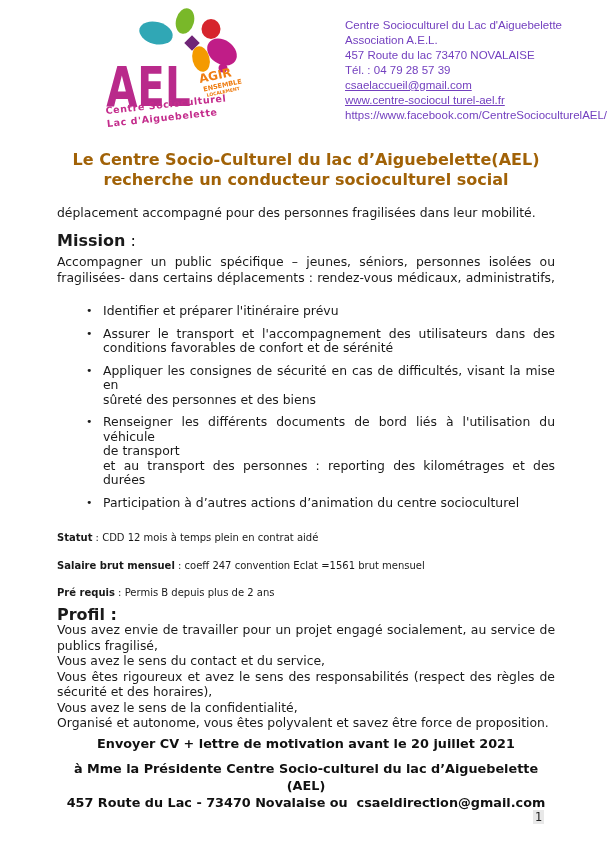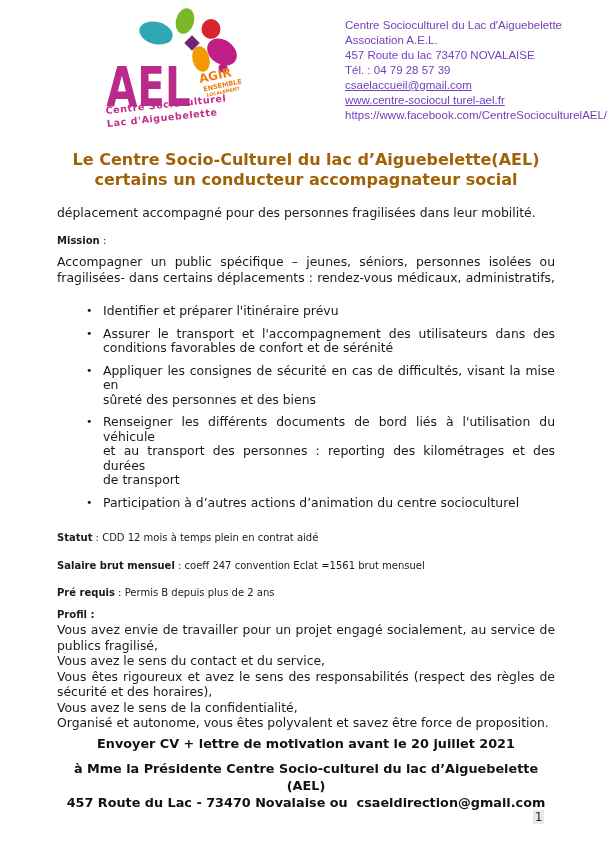--- a/index.html
+++ b/index.html
@@ -21,21 +21,21 @@
 
   
   .doc-title { margin:24px 0 0 0; text-align:center; font-size:16px; font-weight:bold; line-height:20px; color:#a16207; }
 
   
   .ln { font-size:12.4px; line-height:15.5px; }
   .just { text-align:justify; text-align-last:justify; }
   .b { font-weight:bold; }
 
   .intro { margin-top:15px; }
-  .label-line { margin-top:12px; font-size:10px; line-height:15.5px; }
+  .label-line { margin-top:12px; font-size:16px; line-height:15.5px; }
 
   .mission-para { margin-top:6px; }
 
   .bullets { margin-top:19px; }
   .bullet-row { display:flex; padding-left:29px; }
   .bullet-row + .bullet-row { margin-top:8px; }
   .bullet-marker { width:17px; flex:0 0 17px; font-size:11px; line-height:14.5px; }
   .bullet-content { flex:1; }
   .bullet-content .ln { line-height:14.5px; }
 
@@ -93,21 +93,21 @@
           <div class="contact-line">457 Route du lac 73470 NOVALAISE</div>
           <div class="contact-line">Tél. : 04 79 28 57 39</div>
           <div class="contact-line link">csaelaccueil@gmail.com</div>
           <div class="contact-line link">www.centre-sociocul turel-ael.fr</div>
           <div class="contact-line">https://www.facebook.com/CentreSocioculturelAEL/</div>
         </div>
     </header>
 
     <h1 class="doc-title">
       <div>Le Centre Socio-Culturel du lac d’Aiguebelette(AEL)</div>
-      <div>certains un conducteur accompagnateur social</div>
+      <div>recherche un conducteur socioculturel social</div>
     </h1>
 
     <section class="intro">
         <div class="ln">déplacement accompagné pour des personnes fragilisées dans leur mobilité.</div>
       </section>
 
     <div class="label-line"><span class="b">Mission</span><span> :</span></div>
 
     <section class="mission-para">
         <div class="ln just">Accompagner un public spécifique – jeunes, séniors, personnes isolées ou</div>
@@ -132,22 +132,22 @@
           <span class="bullet-marker">•</span>
           <div class="bullet-content">
             <div class="ln just">Appliquer les consignes de sécurité en cas de difficultés, visant la mise en</div>
             <div class="ln">sûreté des personnes et des biens</div>
           </div>
         </div>
         <div class="bullet-row">
           <span class="bullet-marker">•</span>
           <div class="bullet-content">
             <div class="ln just">Renseigner les différents documents de bord liés à l'utilisation du véhicule</div>
+            <div class="ln">de transport</div>
             <div class="ln just">et au transport des personnes : reporting des kilométrages et des durées</div>
-            <div class="ln">de transport</div>
           </div>
         </div>
         <div class="bullet-row">
           <span class="bullet-marker">•</span>
           <div class="bullet-content">
             <div class="ln">Participation à d’autres actions d’animation du centre socioculturel</div>
           </div>
         </div>
       </div>
 

